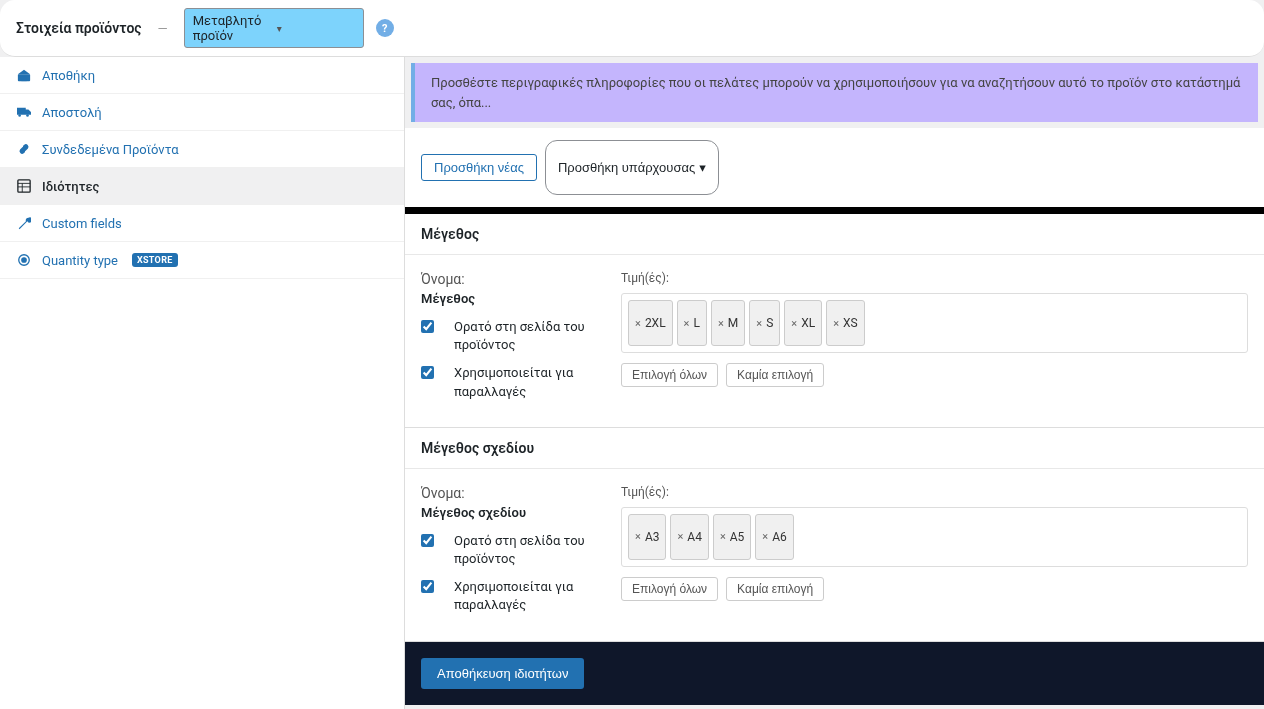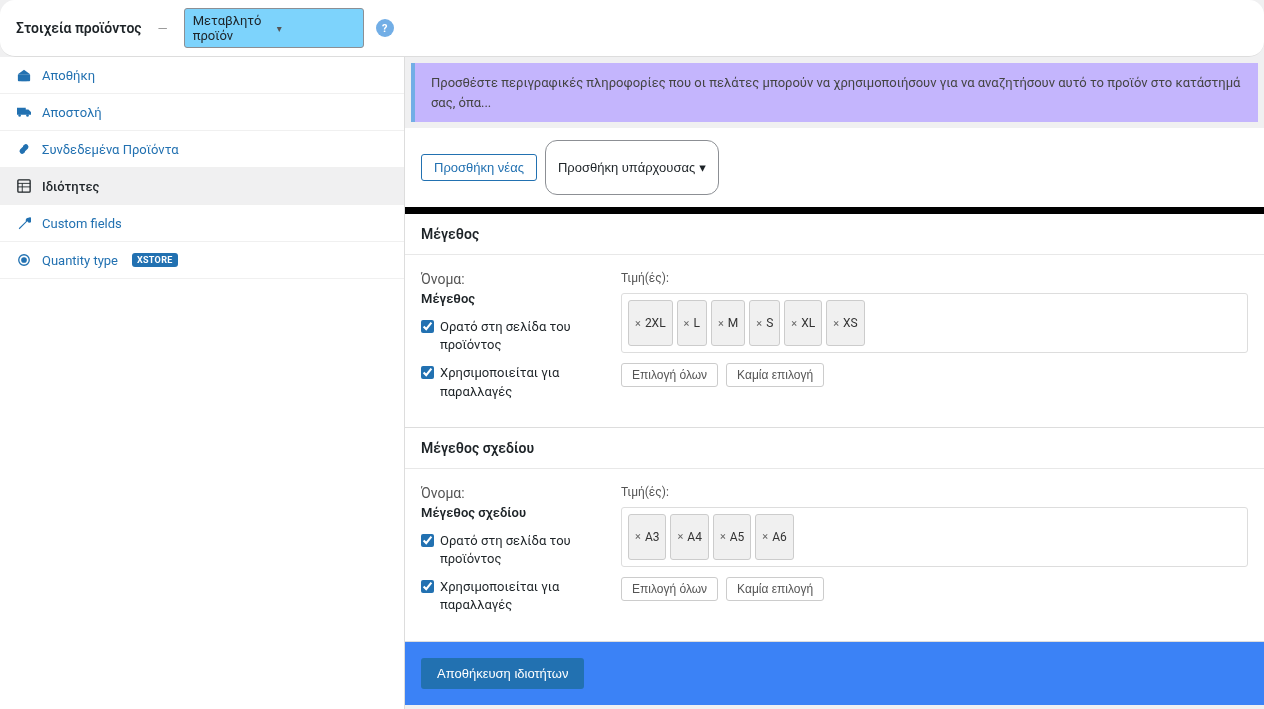--- a/index.html
+++ b/index.html
@@ -75,21 +75,21 @@
     }
     .attribute-body {
       display: flex; padding: 16px;
     }
     .attribute-left { width: 200px; flex-shrink: 0; }
     .attribute-right { flex: 1; }
 
     .field-label { font-size: 14px; color: #555; margin-bottom: 4px; }
     .field-value { font-weight: 600; font-size: 13px; color: #1d2327; margin-bottom: 12px; }
 
-    .checkbox-row { display: flex; align-items: flex-start; gap: 6px; margin-bottom: 10px; }
+    .checkbox-row { display: flex; align-items: flex-start; gap: 20px; margin-bottom: 10px; }
     .checkbox-row input[type="checkbox"] { margin-top: 2px; cursor: pointer; accent-color: #2271b1; }
     .checkbox-row label { font-size: 13px; color: #1d2327; cursor: pointer; line-height: 1.4; }
 
     .values-label { font-size: 12px; color: #555; margin-bottom: 8px; }
     .tags-container {
       display: flex; flex-wrap: wrap; gap: 4px; margin-bottom: 10px;
       min-height: 60px; border: 1px solid #ddd; border-radius: 3px; padding: 6px;
     }
     .tag {
       display: flex; align-items: center; gap: 4px;
@@ -97,21 +97,21 @@
       padding: 2px 6px; font-size: 12px; color: #333;
     }
     .tag-remove { cursor: pointer; color: #666; font-size: 11px; }
 
     .select-buttons { display: flex; gap: 8px; margin-top: 4px; }
     .btn-select-all, .btn-select-none {
       background: #fff; border: 1px solid #ccc; color: #555;
       padding: 4px 10px; border-radius: 3px; cursor: pointer; font-size: 12px;
     }
 
-    .save-bar { padding: 16px; background: #3b82f6; }
+    .save-bar { padding: 16px; background: #0f172a; }
     .btn-save {
       background: #2271b1; color: #fff; border: none;
       padding: 8px 16px; border-radius: 3px; cursor: pointer; font-size: 13px; font-weight: 500;
     }
   </style>
 </head>
 <body>
 
 <div class="page-wrapper">
 

